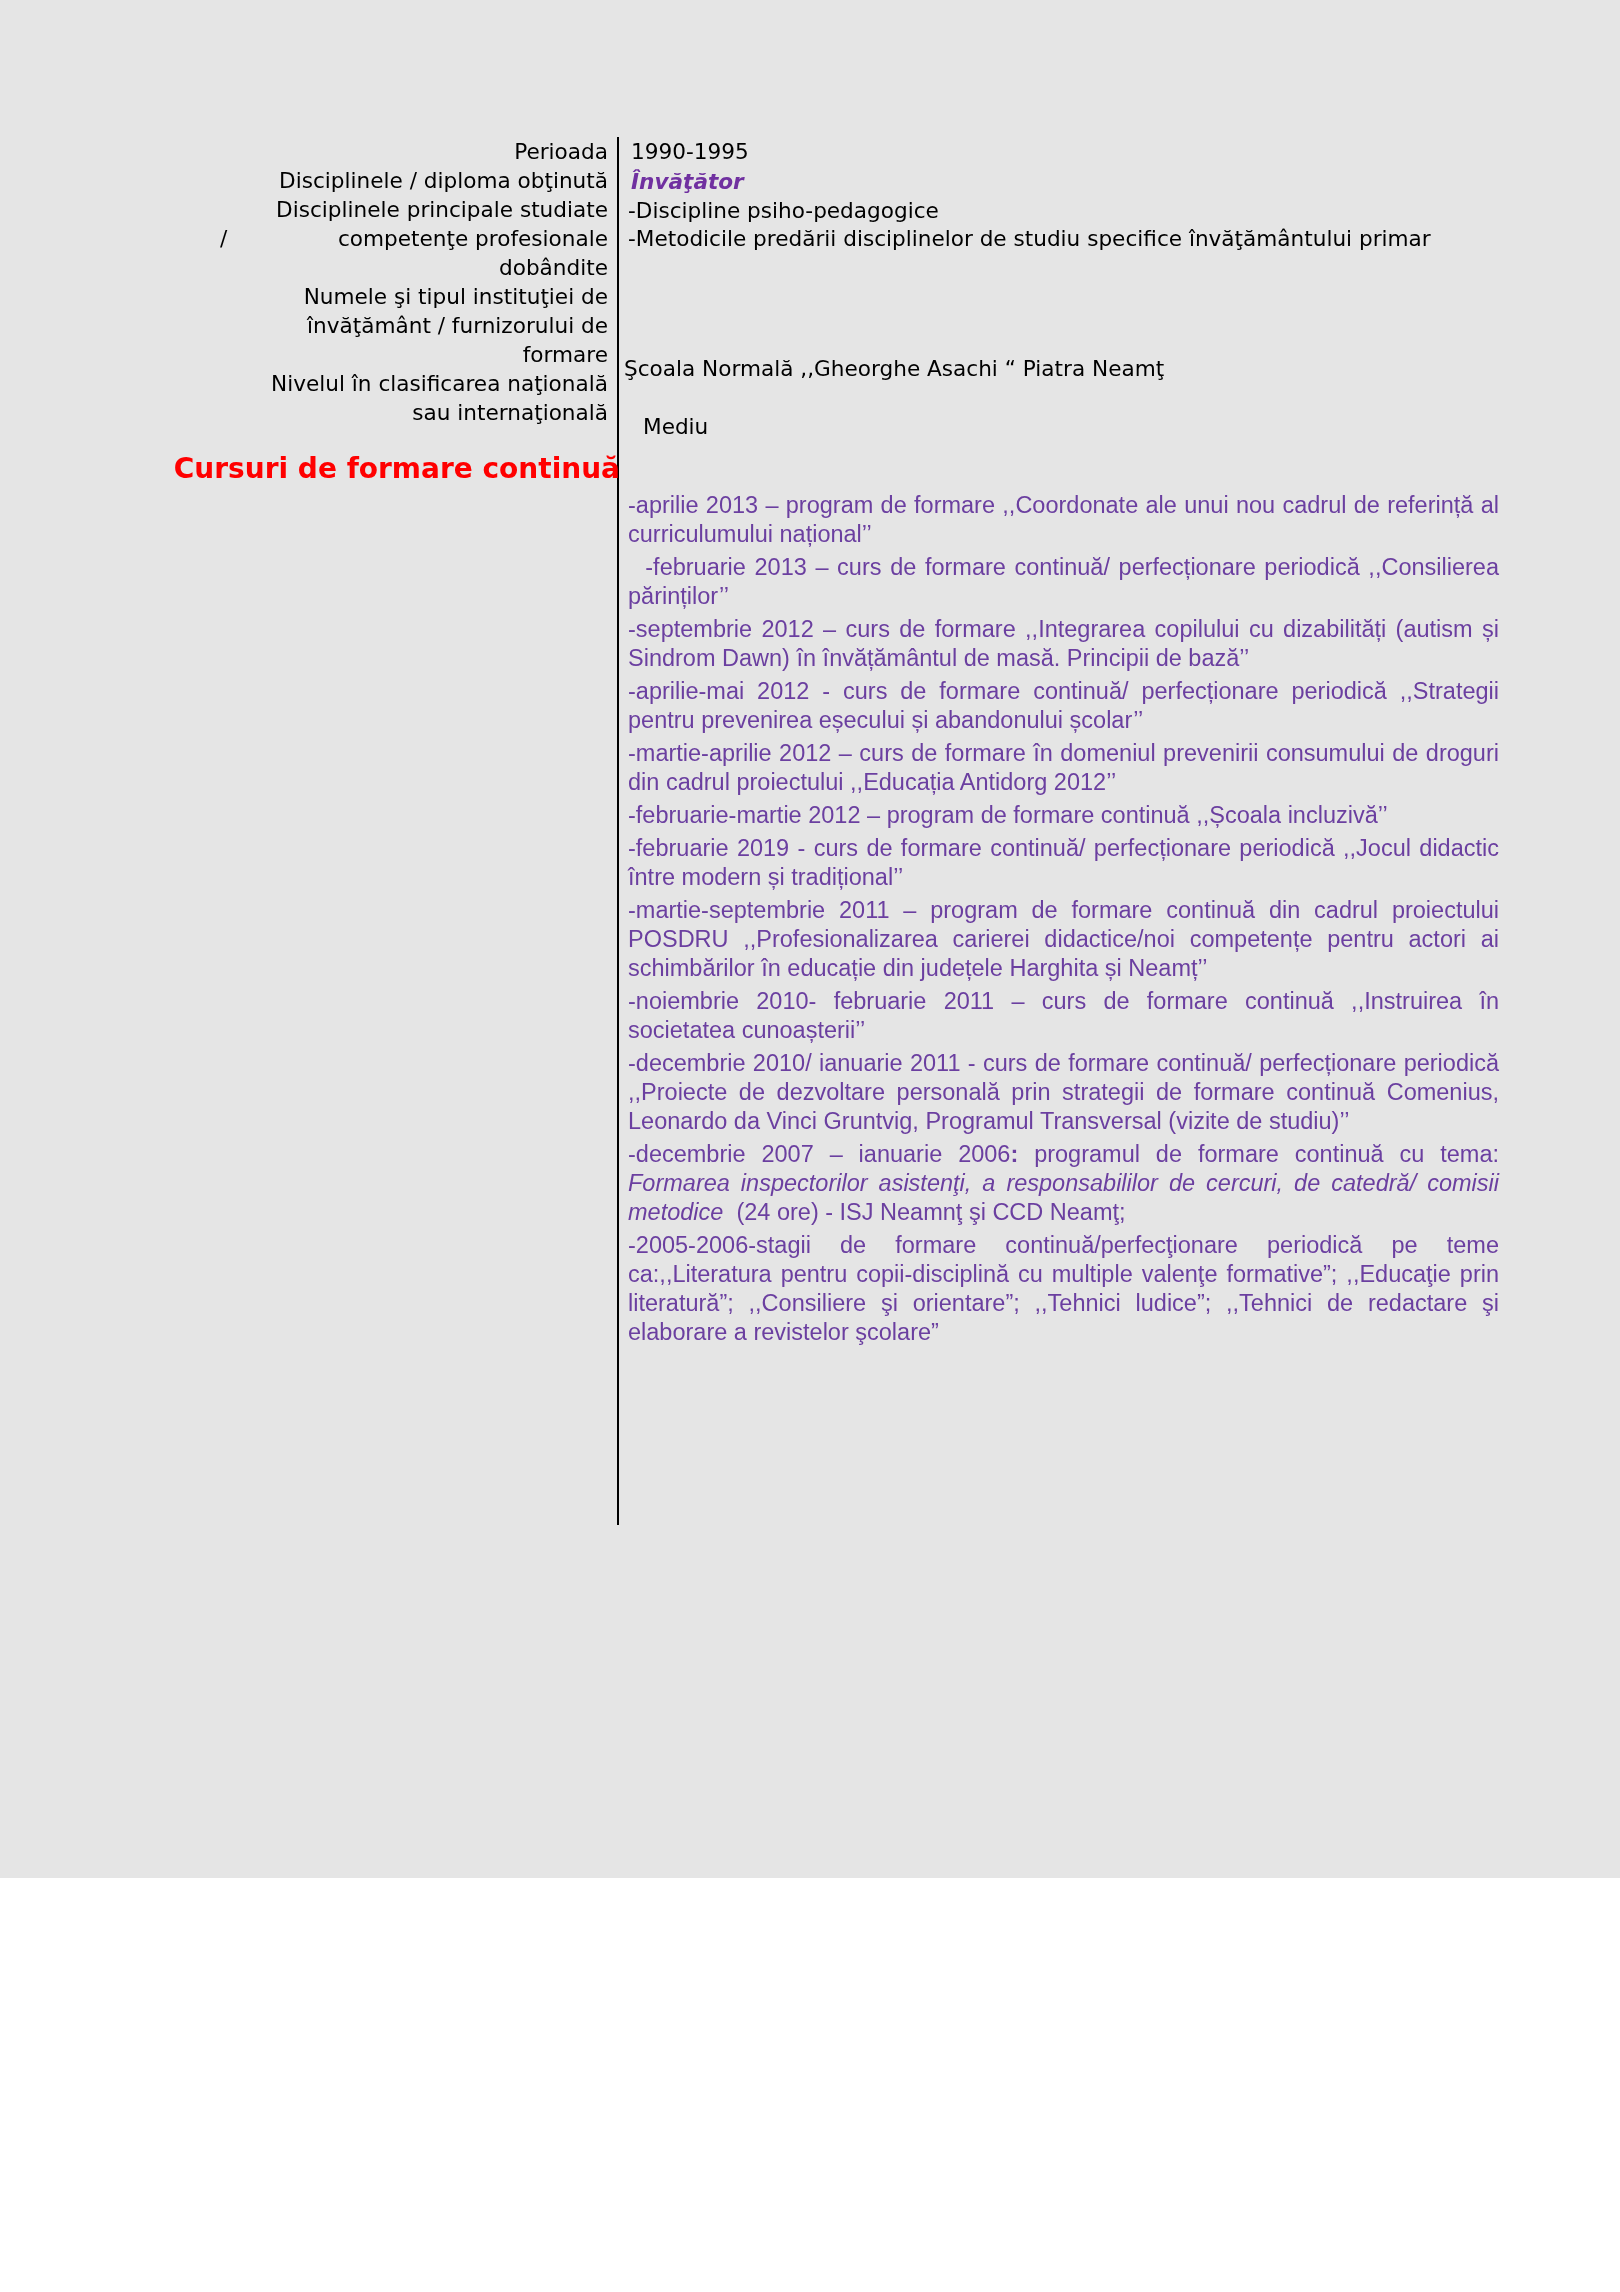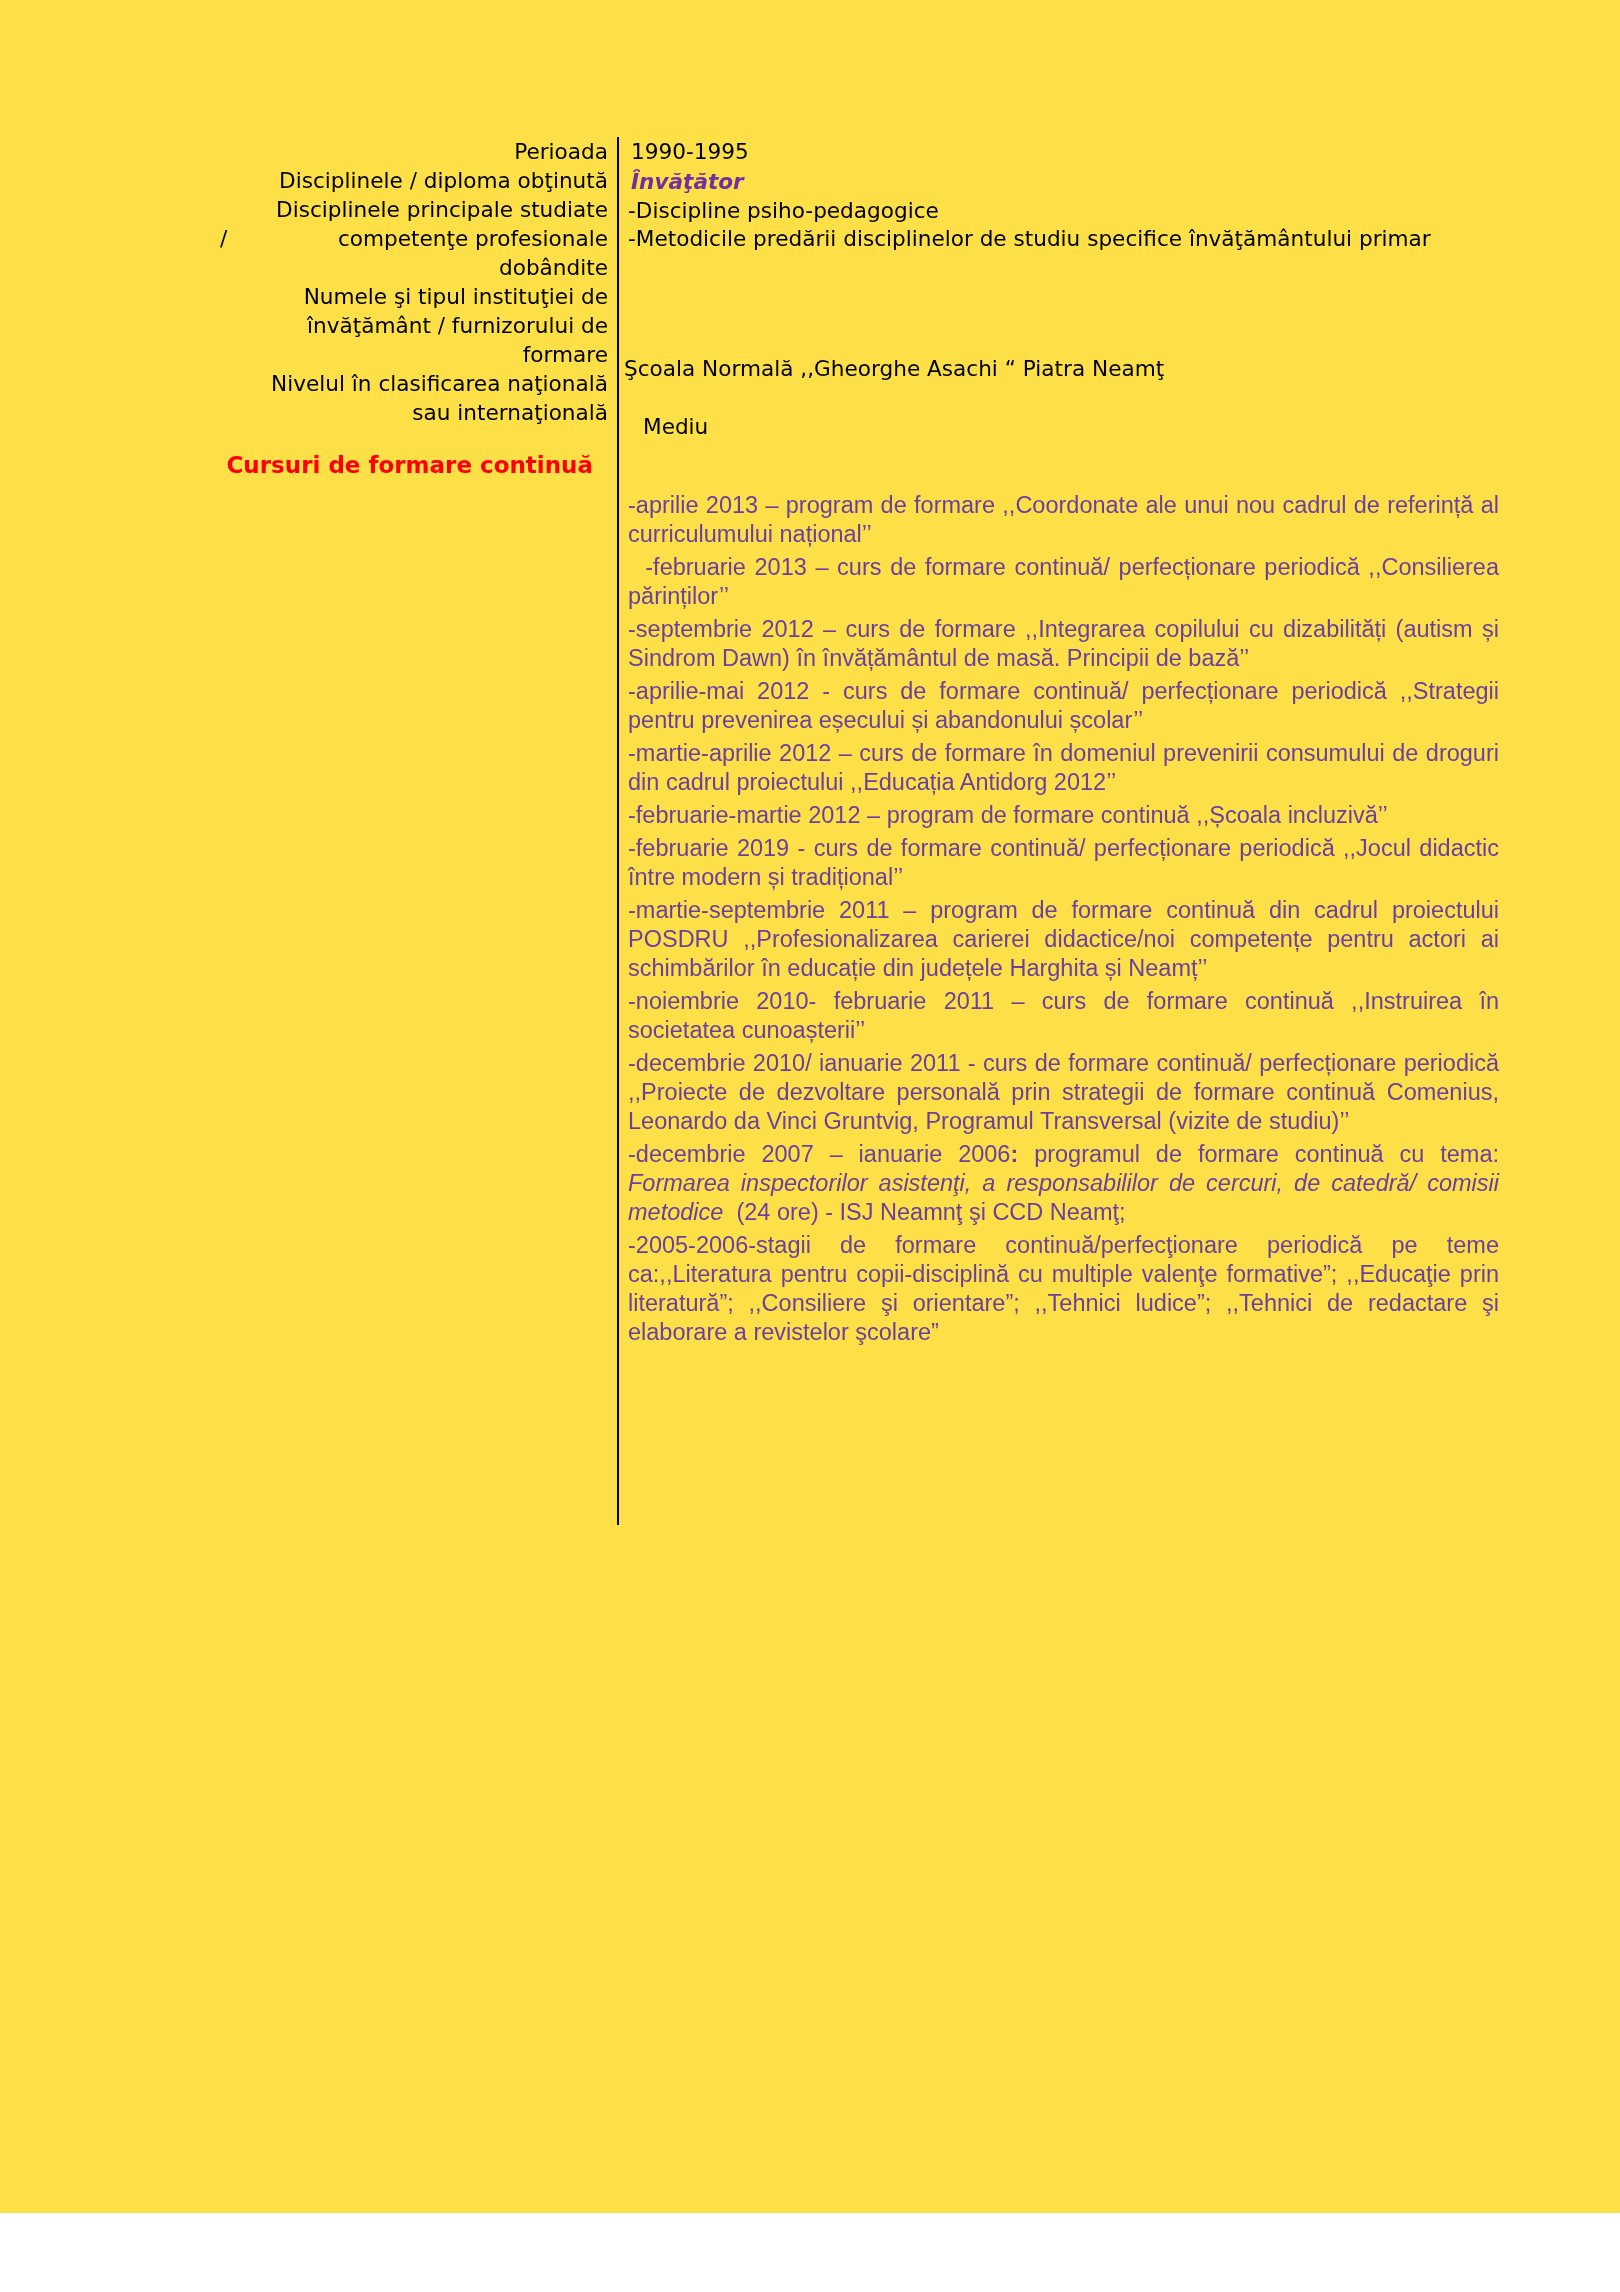--- a/index.html
+++ b/index.html
@@ -1,19 +1,19 @@
 <!DOCTYPE html>
 <html><head>
 <meta charset="utf-8">
 <style>
   html,body { margin:0; padding:0; background:#ffffff; }
   .page {
     position:relative;
-    width:1620px; height:2213px;
-    background:#fde047;
+    width:1620px; height:1878px;
+    background:#e5e5e5;
     font-family:"DejaVu Sans", sans-serif;
     color:#000000;
     overflow:hidden;
   }
   
   .labels {
     position:absolute; left:147px; top:137px; width:461px;
     text-align:right;
     font-size:21.6px; line-height:29px;
   }
@@ -25,22 +25,22 @@
   }
   
   .val { font-size:21.6px; line-height:29px; }
   .period        { position:absolute; left:631px; top:137px; }
   .qualification { position:absolute; left:631px; top:167px; font-weight:bold; }
   .disciplines   { position:absolute; left:628px; top:197px; width:879px; line-height:28px; }
   .institution   { position:absolute; left:624px; top:354px; }
   .level         { position:absolute; left:643px; top:412px; }
   
   .red-heading {
-    position:absolute; left:130px; top:452px; width:463px;
-    text-align:right; font-weight:bold; font-size:23px;
+    position:absolute; left:157px; top:452px; width:463px;
+    text-align:right; font-weight:bold; font-size:28px;
   }
   
   .course-list {
     position:absolute; left:624px; top:487px; width:879px;
     font-family:"Liberation Sans", sans-serif;
     font-size:23.5px; line-height:29px;
   }
   .course-list p { margin:4px; text-align:justify; }
   .seg-i { font-style:italic; }
   .seg-b { font-weight:bold; }

